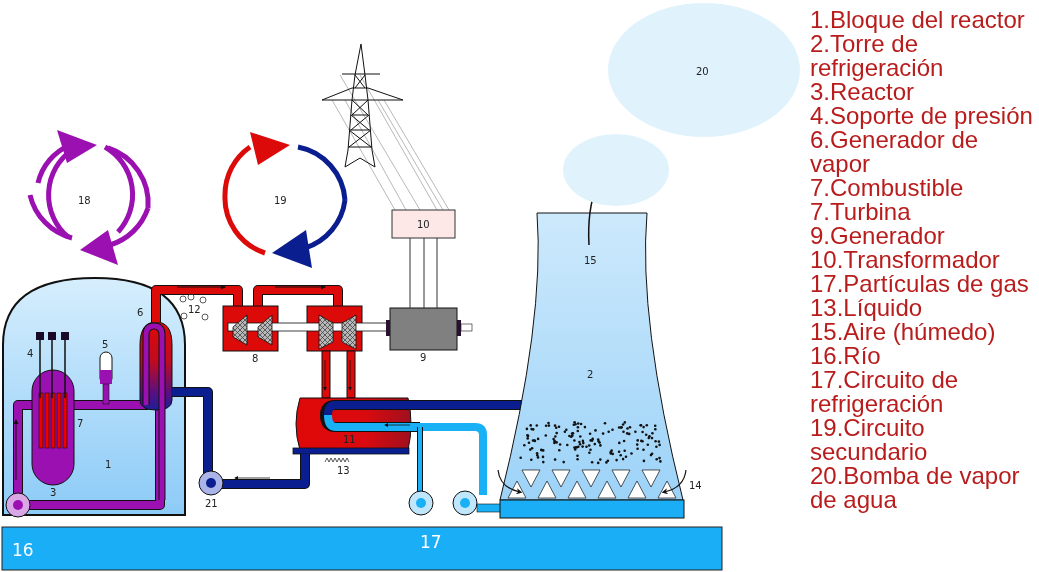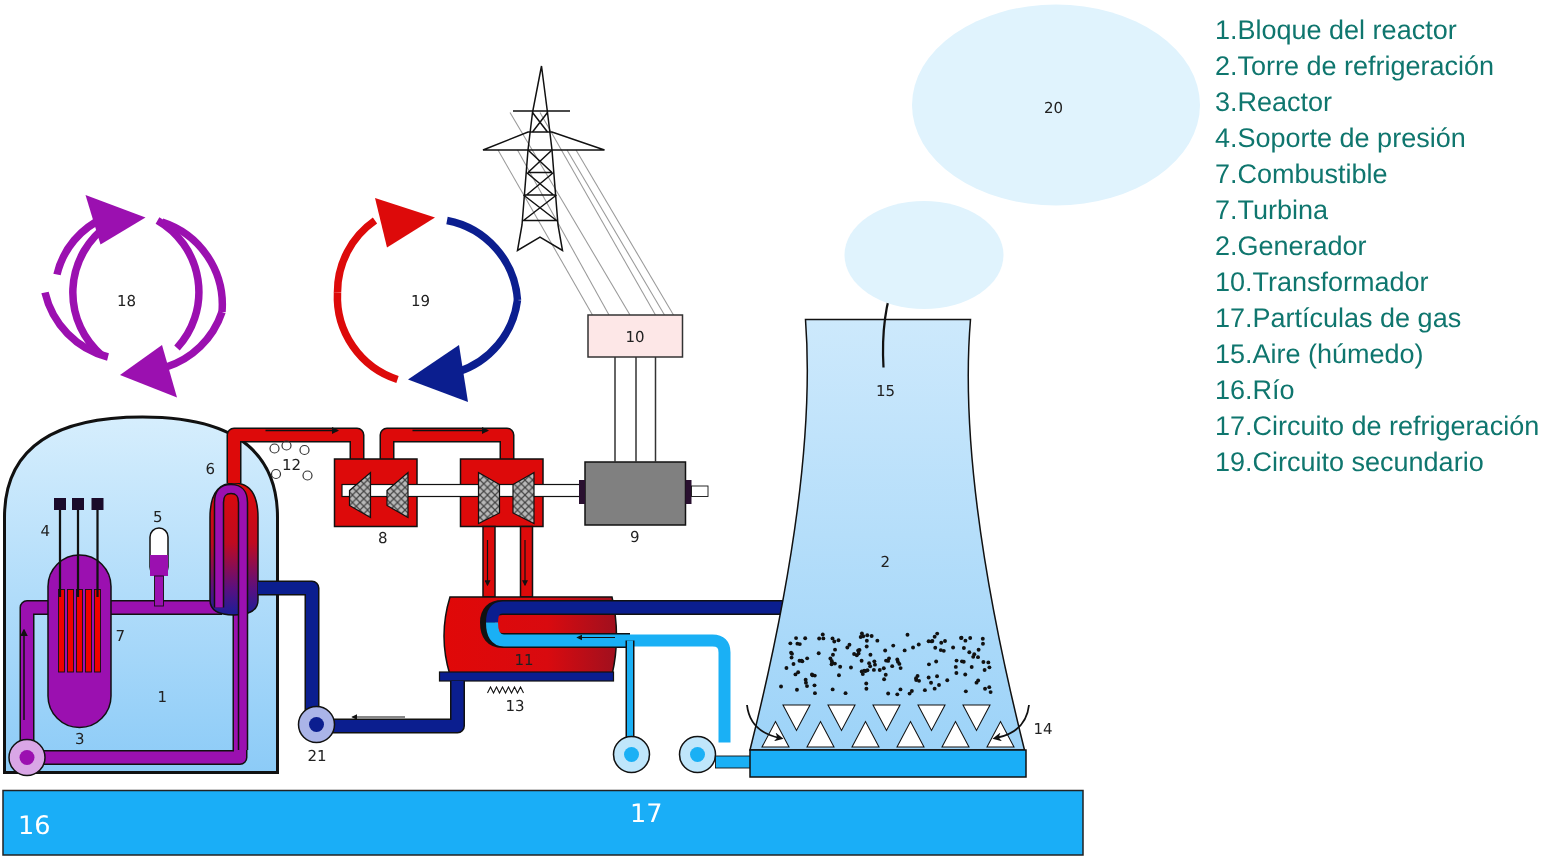--- a/index.html
+++ b/index.html
@@ -1,20 +1,20 @@
 <!DOCTYPE html>
 <html><head>
 <meta charset="utf-8">
 <style>
   html, body { margin: 0; padding: 0; background: #ffffff; }
   body { width: 1039px; height: 572px; position: relative; overflow: hidden; font-family: "DejaVu Sans", sans-serif; }
   #diagram { position: absolute; left: 0; top: 0; width: 800px; height: 572px; }
   .lbl { font-family: "DejaVu Sans", sans-serif; font-size: 10px; fill: #222; }
   .lbl-big { font-family: "DejaVu Sans", sans-serif; font-size: 17px; fill: #ffffff; }
-  #legend { position: absolute; left: 810px; top: 8px; width: 225px; font-family: "Liberation Sans", sans-serif; font-size: 18px; line-height: 24px; color: #0f766e; }
+  #legend { position: absolute; left: 810px; top: 8px; width: 225px; font-family: "Liberation Sans", sans-serif; font-size: 24px; line-height: 24px; color: #b91c1c; }
   #legend .item { white-space: normal; }
 </style>
 </head>
 <body>
 
 <svg id="diagram" viewBox="0 0 800 572" xmlns="http://www.w3.org/2000/svg">
   <defs>
     <linearGradient id="bldg" x1="0" y1="0" x2="0" y2="1">
       <stop offset="0" stop-color="#d6eefd"></stop>
       <stop offset="1" stop-color="#8ccbf7"></stop>
@@ -407,22 +407,25 @@
     <polygon points="272,253 312,268 306,230" fill="#0b1e8f"></polygon>
     <text class="lbl" x="274" y="204" font-size="12" fill="#111">19</text>
   </g>
 </svg>
 
 <div id="legend">
     <div class="item">1.Bloque del reactor</div>
     <div class="item">2.Torre de refrigeración</div>
     <div class="item">3.Reactor</div>
     <div class="item">4.Soporte de presión</div>
+    <div class="item">6.Generador de vapor</div>
     <div class="item">7.Combustible</div>
     <div class="item">7.Turbina</div>
-    <div class="item">2.Generador</div>
+    <div class="item">9.Generador</div>
     <div class="item">10.Transformador</div>
     <div class="item">17.Partículas de gas</div>
+    <div class="item">13.Líquido</div>
     <div class="item">15.Aire (húmedo)</div>
     <div class="item">16.Río</div>
     <div class="item">17.Circuito de refrigeración</div>
     <div class="item">19.Circuito secundario</div>
+    <div class="item">20.Bomba de vapor de agua</div>
   </div>
 
 </body></html>

